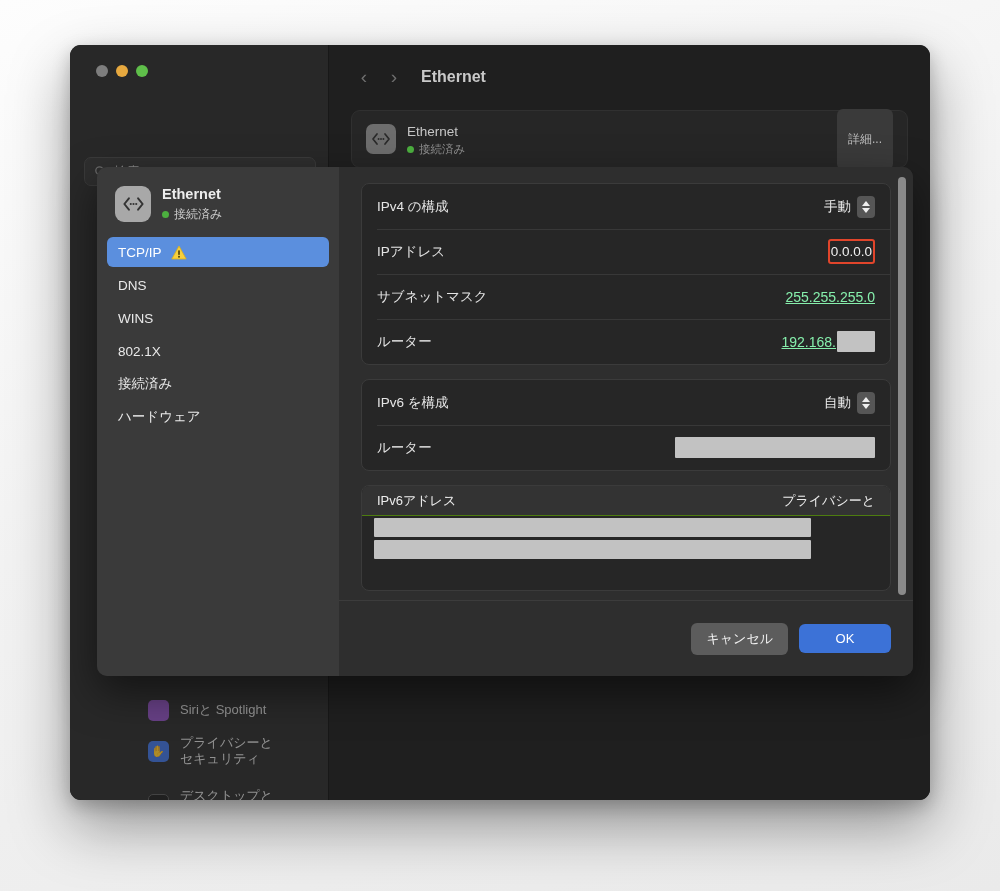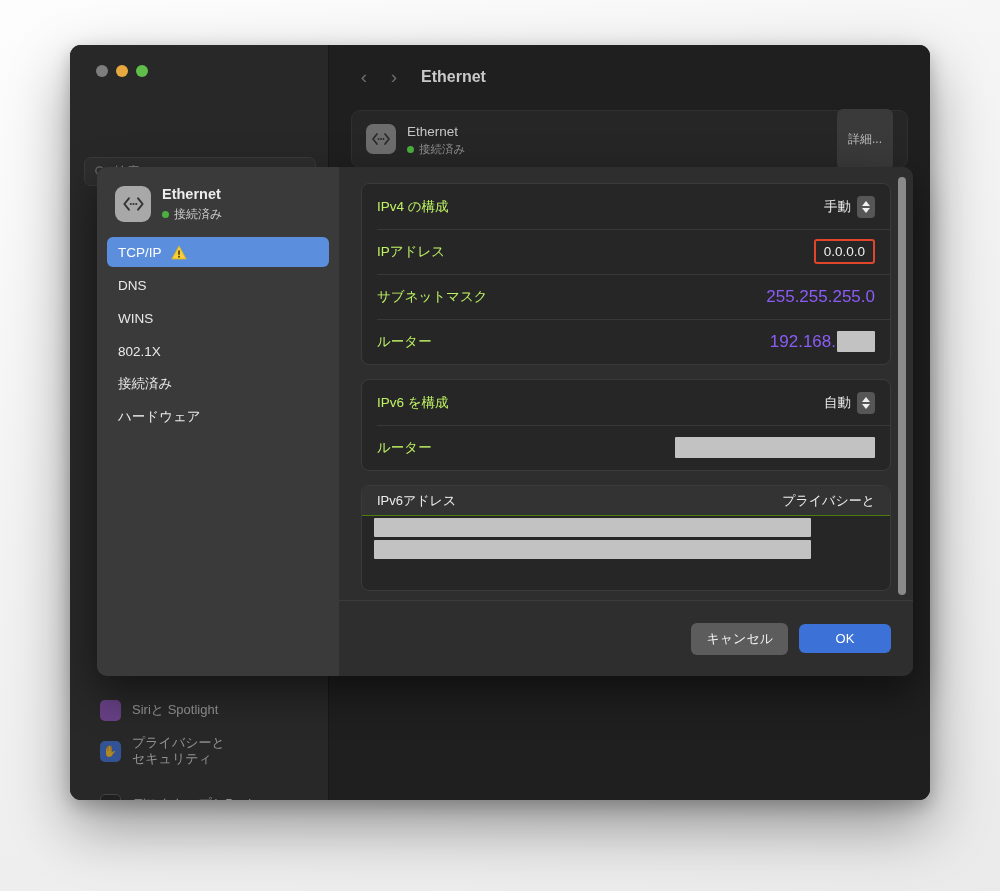--- a/index.html
+++ b/index.html
@@ -51,20 +51,21 @@
   }
   .search-glyph { width: 13px; height: 13px; flex: none; opacity: .55; }
   .search-ph { color: #8a8a8a; font-size: 13px; }
 
   
   .bg-list { position: absolute; left: 0; top: 152px; width: 100%; }
   .bg-row {
     display: flex; align-items: center; gap: 11px;
     height: 34px; padding: 0 30px;
     opacity: .62;
+    margin-left: 48px;
   }
   .bg-row.tall { height: 48px; }
   .bg-ico {
     width: 21px; height: 21px; border-radius: 5px; flex: none;
     display: flex; align-items: center; justify-content: center;
     font-size: 11px; color: #fff;
   }
   .bg-label { font-size: 13px; color: #d2d2d2; line-height: 1.25; }
 
   
@@ -166,22 +167,22 @@
   }
   .grow {
     display: flex; align-items: center;
     height: 45px; padding: 0 15px;
     position: relative;
   }
   .grow + .grow::before {
     content: ""; position: absolute; left: 15px; right: 0; top: 0;
     height: 1px; background: #383838;
   }
-  .glabel { color: #bef264; font-size: 13.5px; }
-  .gval { margin-left: auto; color: #8b5cf6; font-size: 17px; }
+  .glabel { color: #e5e5e5; font-size: 13.5px; }
+  .gval { margin-left: auto; color: #86efac; font-size: 14px; text-decoration: underline; }
 
   .popup {
     margin-left: auto; display: flex; align-items: center; gap: 6px;
     color: #ececec; font-size: 13.5px;
   }
   .stepper {
     width: 18px; height: 22px; border-radius: 4px;
     background: #565656;
     display: flex; flex-direction: column;
     align-items: center; justify-content: center; gap: 2px;
@@ -191,21 +192,21 @@
     border-right: 4px solid transparent; display: block;
   }
   .stepper i.up { border-bottom: 5px solid #f0f0f0; }
   .stepper i.dn { border-top: 5px solid #f0f0f0; }
 
   .redact { background: #c2c2c2; border-radius: 1px; display: inline-block; }
 
   .hl-box {
     border: 2px solid #e1452b;
     border-radius: 3px;
-    padding: 3px 8px;
+    padding: 3px 1px;
     margin-left: auto;
     color: #f0f0f0; font-size: 13.5px;
   }
 
   
   .tbl-head {
     display: flex; align-items: center;
     height: 30px; padding: 0 15px;
     background: #333333;
     border-bottom: 1px solid #4d7c0f;

